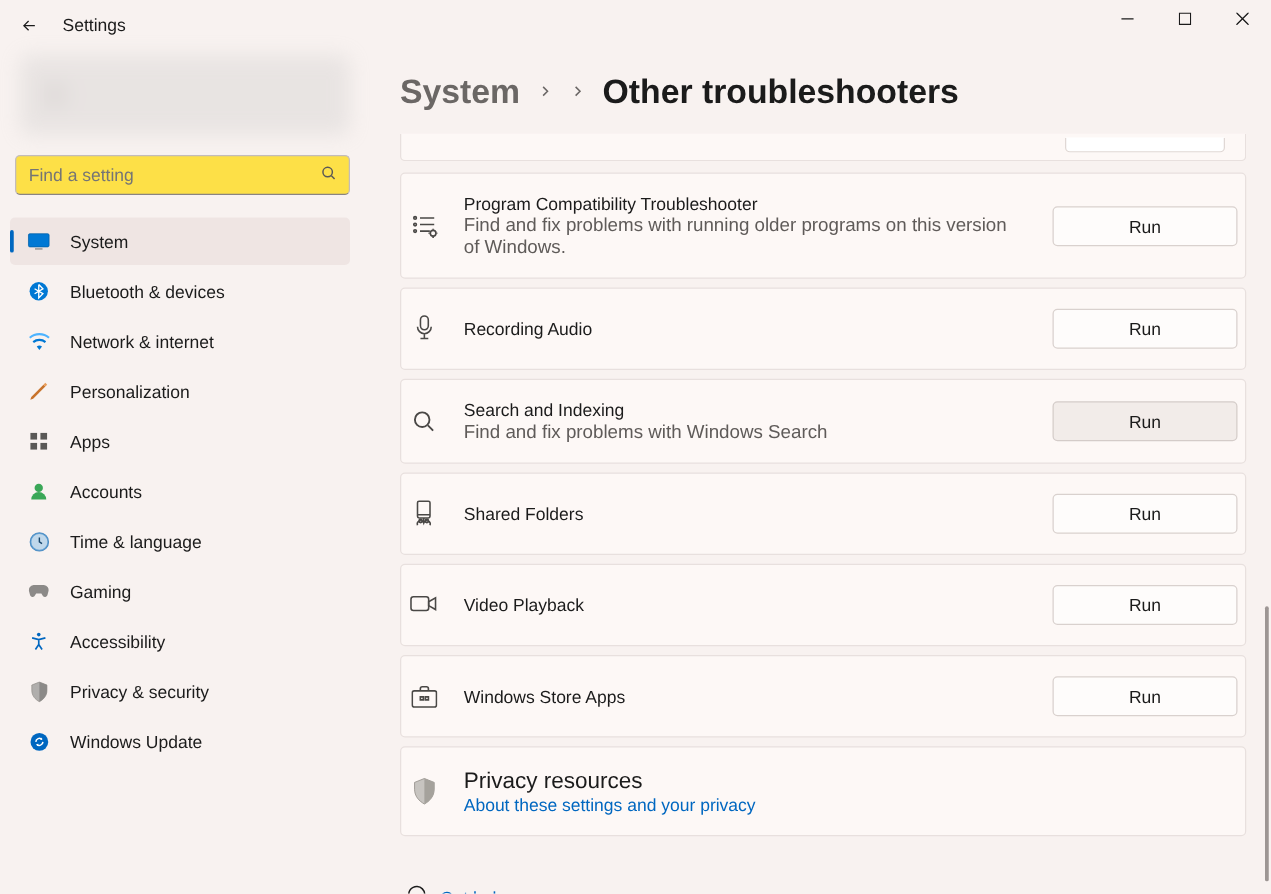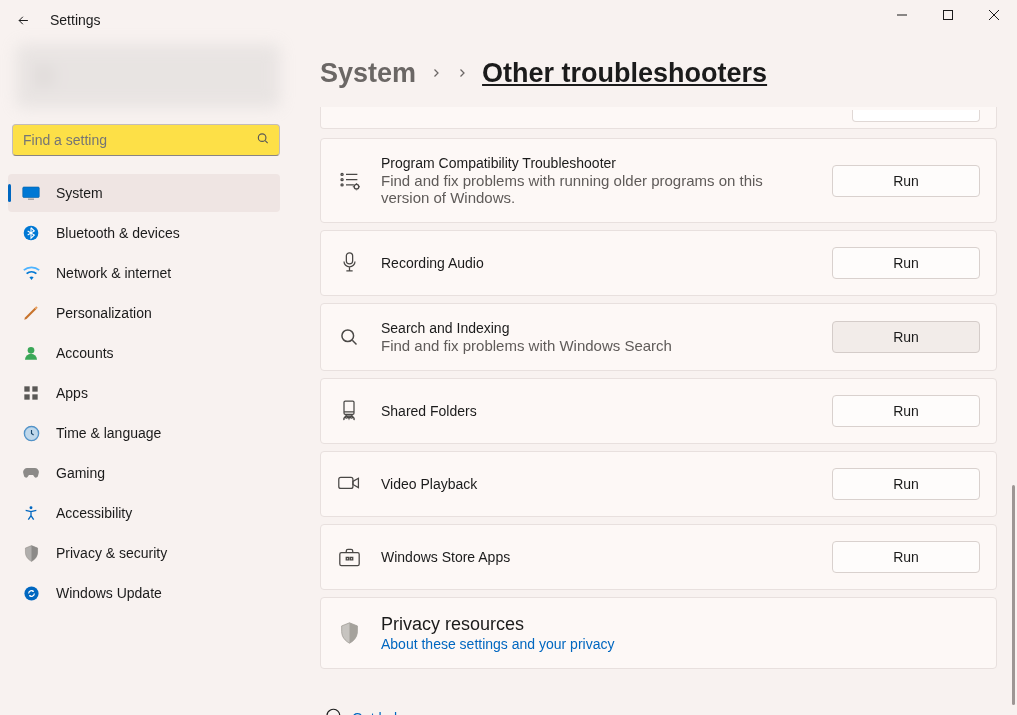--- a/index.html
+++ b/index.html
@@ -132,21 +132,20 @@
   .bc-link {
     font-size: 27px;
     font-weight: 600;
     color: #6b6765;
     cursor: pointer;
   }
   .bc-current {
     font-size: 27px;
     font-weight: 600;
     color: #1b1b1b;
-    text-decoration: underline;
   }
   .bc-sep {
     color: #6b6765;
   }
   .cards {
     display: flex;
     flex-direction: column;
     gap: 3px;
   }
   .partial-card {
@@ -168,21 +167,21 @@
     border: 1px solid #e0d8d5;
     border-top: none;
     border-radius: 0 0 4px 4px;
   }
   .card {
     background: #fdf8f6;
     border: 1px solid #e8e0de;
     border-radius: 4px;
     display: flex;
     align-items: center;
-    padding: 16px 16px;
+    padding: 16px 6px;
     gap: 20px;
     margin-bottom: 4px;
     min-height: 66px;
     justify-content: center;
   }
   .card .icon {
     width: 24px; height: 24px;
     display: flex; align-items: center; justify-content: center;
     flex-shrink: 0;
     color: #4a4846;
@@ -327,36 +326,36 @@
             <svg width="18" height="18" viewBox="0 0 24 24">
               <path d="M3 21l3-1 13-13-2-2L4 18z" fill="#c8732c"></path>
               <path d="M17 5l2 2 2-2-2-2z" fill="#e89d5a"></path>
             </svg>
           </span>
           <span class="label">Personalization</span>
         </li>
         <li class="nav-item">
           <span class="icon">
             <svg width="16" height="16" viewBox="0 0 24 24">
-              <circle cx="12" cy="8" r="5" fill="#3aa757"></circle>
-              <path d="M3 22a9 9 0 0118 0z" fill="#3aa757"></path>
-            </svg>
-          </span>
-          <span class="label">Accounts</span>
-        </li>
-        <li class="nav-item">
-          <span class="icon">
-            <svg width="16" height="16" viewBox="0 0 24 24">
               <rect x="2" y="2" width="8" height="8" fill="#5a5856"></rect>
               <rect x="14" y="2" width="8" height="8" fill="#5a5856"></rect>
               <rect x="2" y="14" width="8" height="8" fill="#5a5856"></rect>
               <rect x="14" y="14" width="8" height="8" fill="#5a5856"></rect>
             </svg>
           </span>
           <span class="label">Apps</span>
+        </li>
+        <li class="nav-item">
+          <span class="icon">
+            <svg width="16" height="16" viewBox="0 0 24 24">
+              <circle cx="12" cy="8" r="5" fill="#3aa757"></circle>
+              <path d="M3 22a9 9 0 0118 0z" fill="#3aa757"></path>
+            </svg>
+          </span>
+          <span class="label">Accounts</span>
         </li>
         <li class="nav-item">
           <span class="icon">
             <svg width="17" height="17" viewBox="0 0 24 24">
               <circle cx="12" cy="12" r="10" fill="none" stroke="#4a8bc2" stroke-width="2"></circle>
               <circle cx="12" cy="12" r="10" fill="#7cb8e4" opacity="0.45"></circle>
               <path d="M12 7v5l3 2" stroke="#17456b" stroke-width="1.6" fill="none"></path>
             </svg>
           </span>
           <span class="label">Time &amp; language</span>

